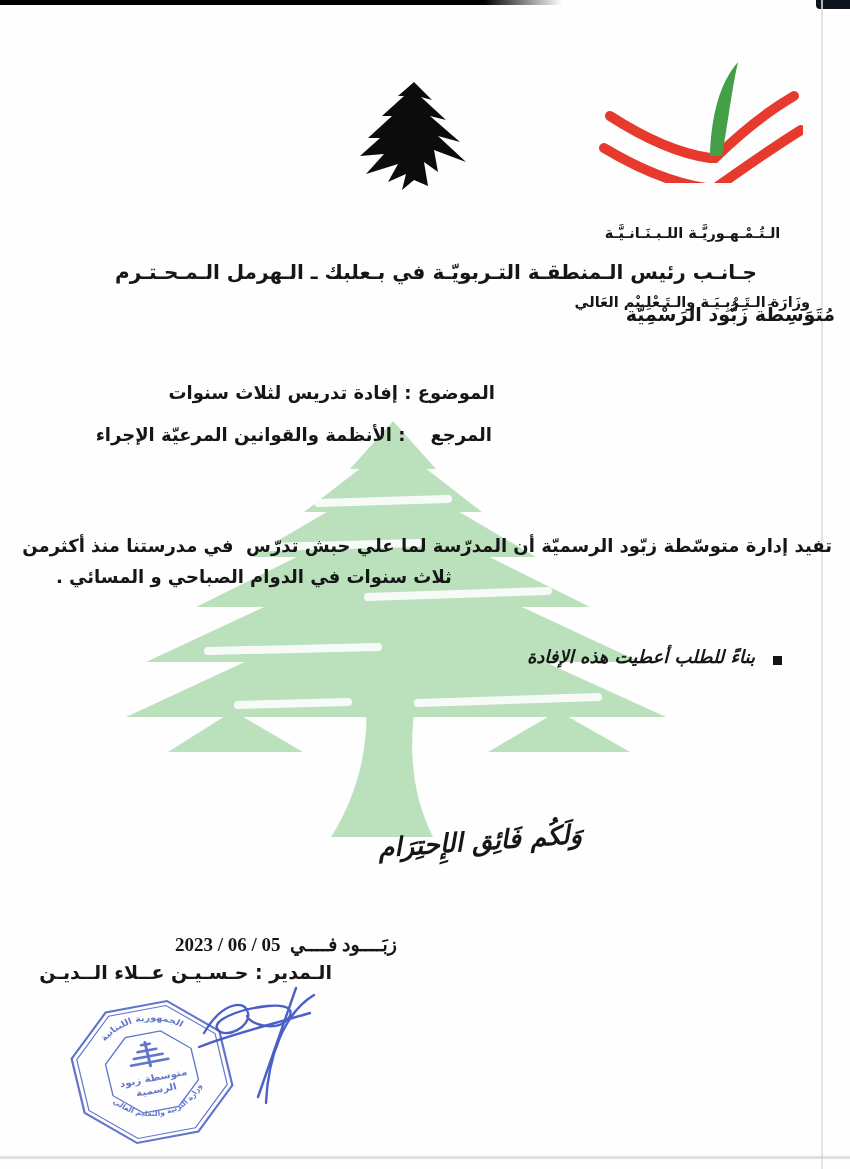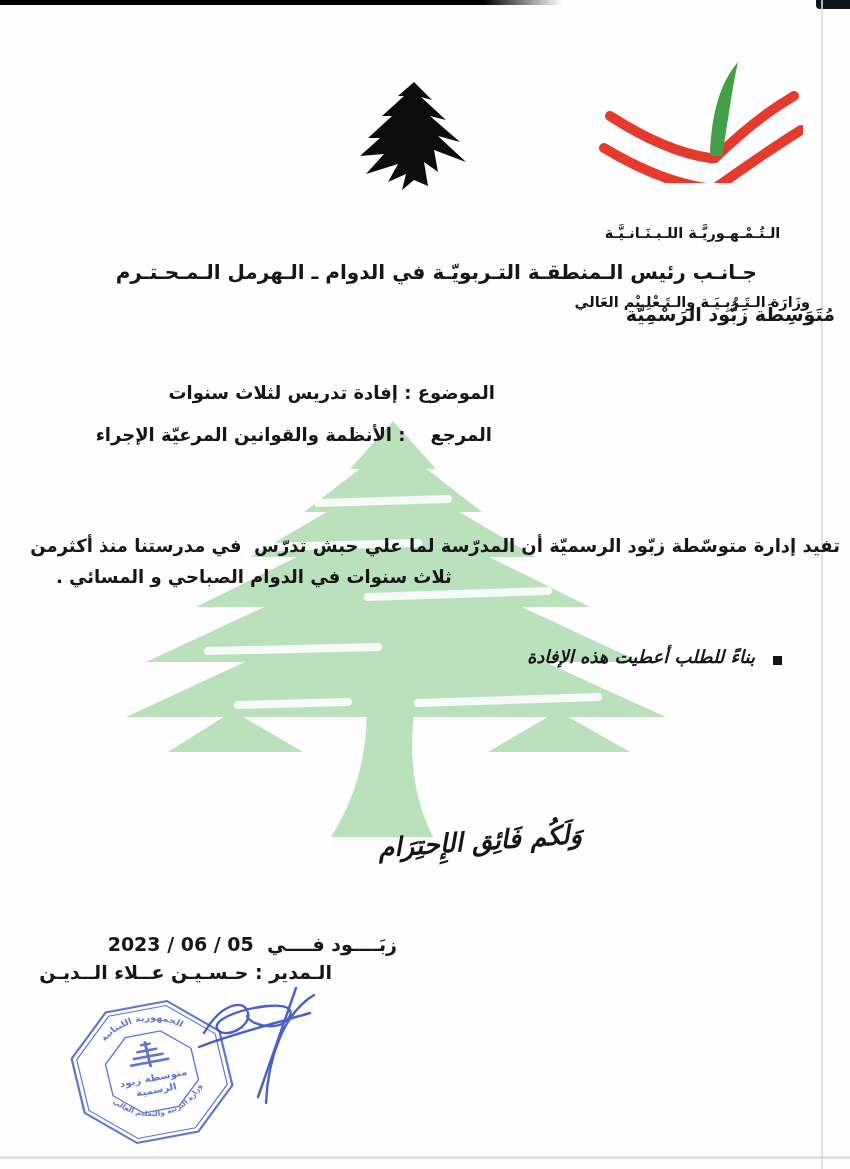--- a/index.html
+++ b/index.html
@@ -28,31 +28,31 @@
   .ministry-logo{left:598px;top:58px;width:205px;height:125px;}
   .ministry-text{left:575px;top:176px;width:235px;text-align:center;
     font-size:14.5px;line-height:23px;}
 
   .addressee{right:93px;top:260px;font-size:20px;letter-spacing:.5px;}
   .school-name{right:15px;top:303px;font-size:19px;margin-left:44px;}
 
   .subject-line{right:355px;top:382px;font-size:18px;}
   .reference-line{right:358px;top:424px;font-size:18px;}
 
-  .body-line1{right:10px;top:535px;font-size:18px;margin-left:19px;}
+  .body-line1{right:18px;top:535px;font-size:18px;margin-left:19px;}
   .body-line2{left:56px;top:566px;font-size:18px;}
 
   .bullet-square{right:68px;top:656px;width:9px;height:9px;background:#141414;}
   .bullet-text{right:95px;top:646px;font-size:18px;font-style:italic;}
 
   .closing{left:340px;top:826px;width:280px;text-align:center;
     font-size:26px;font-style:italic;transform:rotate(-4deg);
     letter-spacing:1px;}
 
-  .date-line{right:453px;top:933px;font-size:19px;}
+  .date-line{right:453px;top:933px;font-size:19px;font-family:Liberation Serif, serif;}
   .director-line{right:518px;top:961px;font-size:19px;}
 
   .watermark{left:118px;top:415px;width:560px;height:430px;opacity:.95;}
   .stamp{left:66px;top:996px;width:172px;height:152px;}
   .signature{left:196px;top:985px;width:125px;height:125px;}
 </style>
 </head>
 <body>
 
 <div class="page">
@@ -100,21 +100,21 @@
   <svg class="abs ministry-logo" viewBox="0 0 205 125">
     <path d="M12 58 Q 68 94 112 100 L 117 100 Q 158 60 196 38" fill="none" stroke="#e63a2e" stroke-width="10" stroke-linecap="round"></path>
     <path d="M6 90 Q 66 126 116 131 Q 168 94 203 72" fill="none" stroke="#e63a2e" stroke-width="10" stroke-linecap="round"></path>
     <path d="M112 98 C 113 58 122 24 140 4 C 134 30 130 64 124 98 Z" fill="#43a047"></path>
   </svg>
   <div class="abs ministry-text ar">
     <div>الـتُـمْـهـوريَّـة اللـبـنَـانـيَّـة</div>
     <div>وزَارَة الـتَـرْبِـيَـة والـتَـعْلِـيْم العَالي</div>
   </div>
 
-  <div class="abs ar addressee">جـانـب رئيس الـمنطقـة التـربويّـة في الدوام ـ الـهرمل الـمـحـتـرم</div>
+  <div class="abs ar addressee">جـانـب رئيس الـمنطقـة التـربويّـة في بـعلبك ـ الـهرمل الـمـحـتـرم</div>
   <div class="abs ar school-name">مُتَوَسِطَة زَبُّود الرَسْمِيَّة</div>
 
   <div class="abs ar subject-line">الموضوع : إفادة تدريس لثلاث سنوات</div>
   <div class="abs ar reference-line">المرجع    : الأنظمة والقوانين المرعيّة الإجراء</div>
 
   <div class="abs ar body-line1">تفيد إدارة متوسّطة زبّود الرسميّة أن المدرّسة لما علي حبش تدرّس  في مدرستنا منذ أكثرمن</div>
   <div class="abs ar body-line2">ثلاث سنوات في الدوام الصباحي و المسائي .</div>
 
   <div class="abs bullet-square"></div>
   <div class="abs ar bullet-text">بناءً للطلب أعطيت هذه الإفادة</div>

